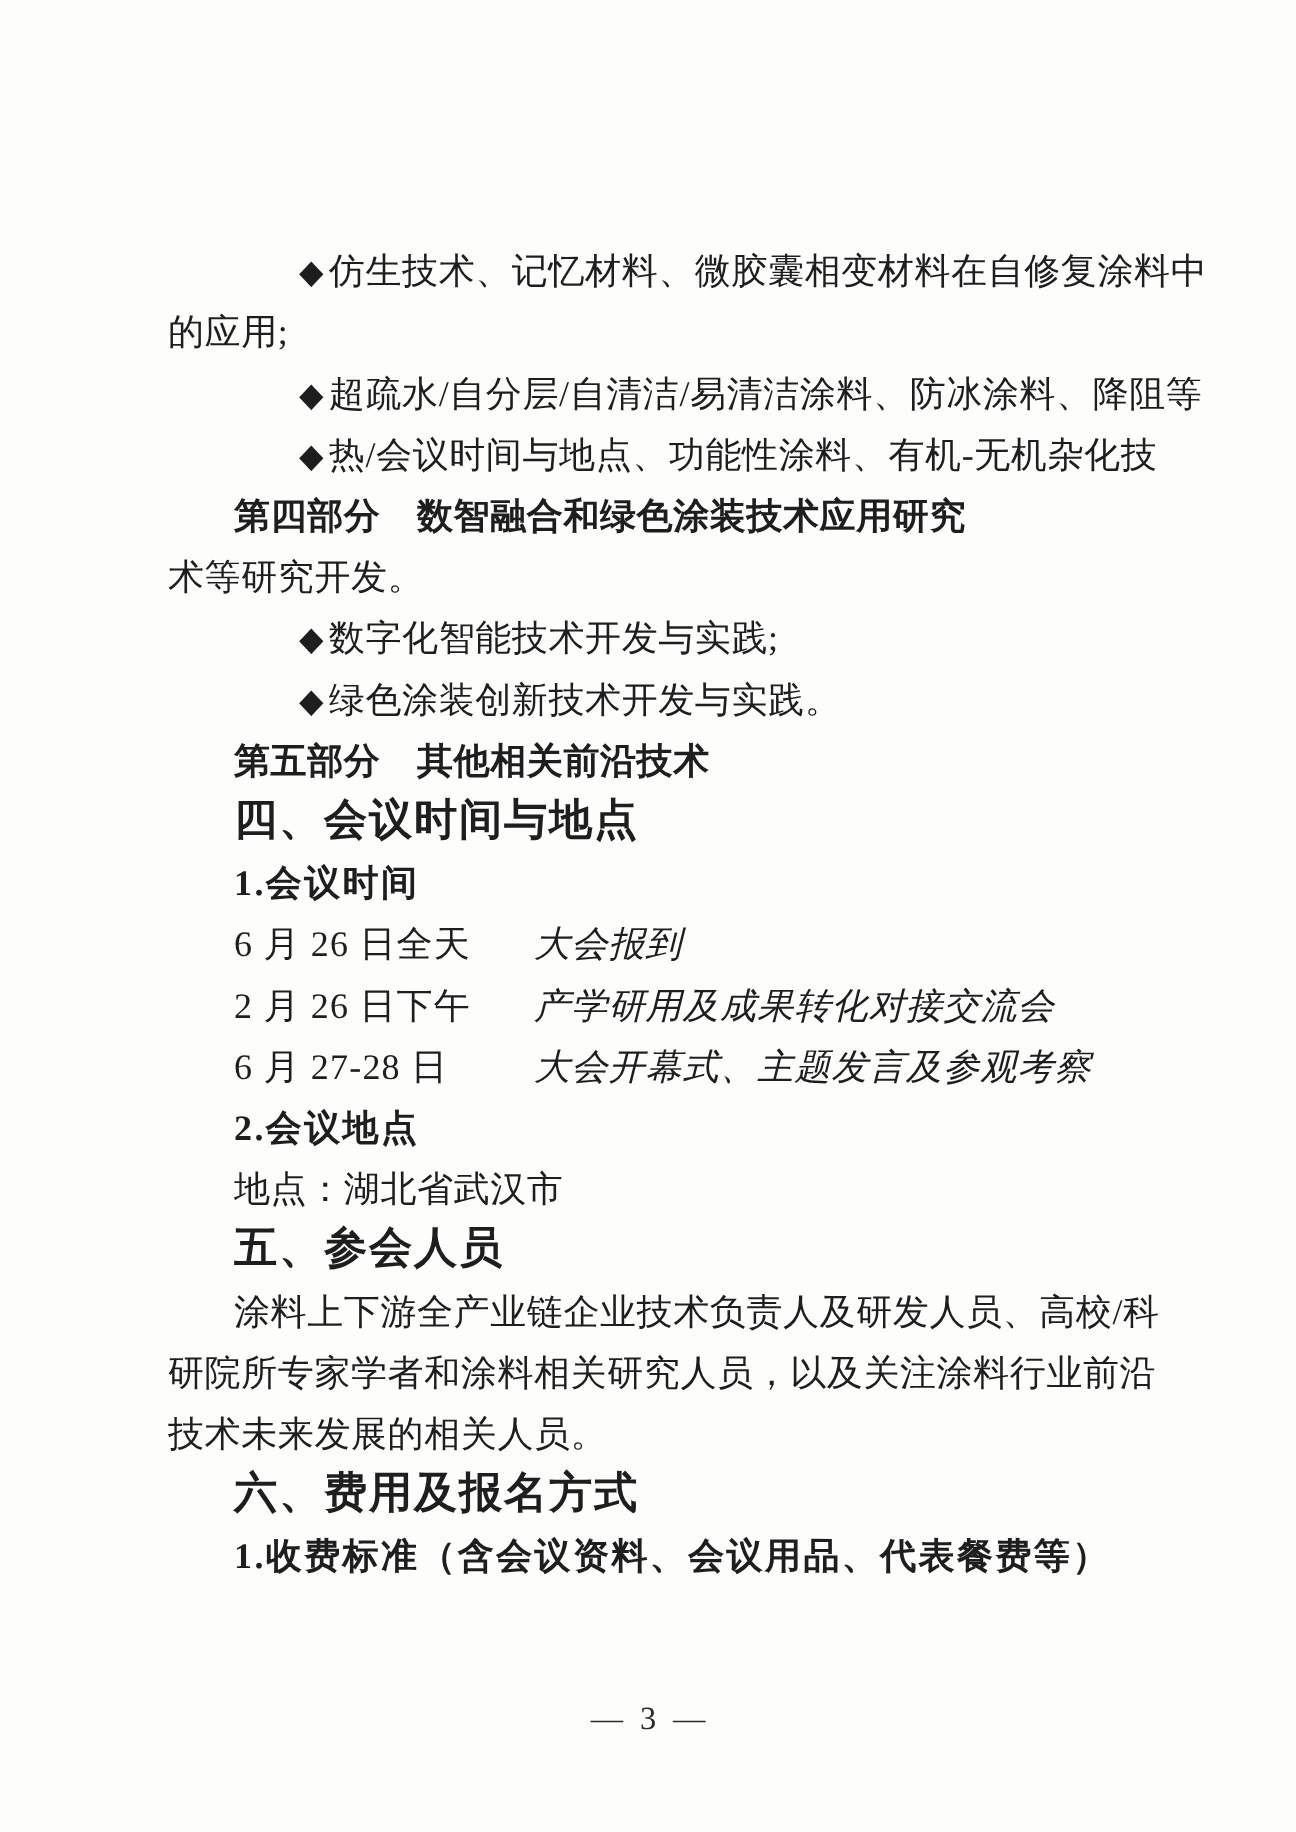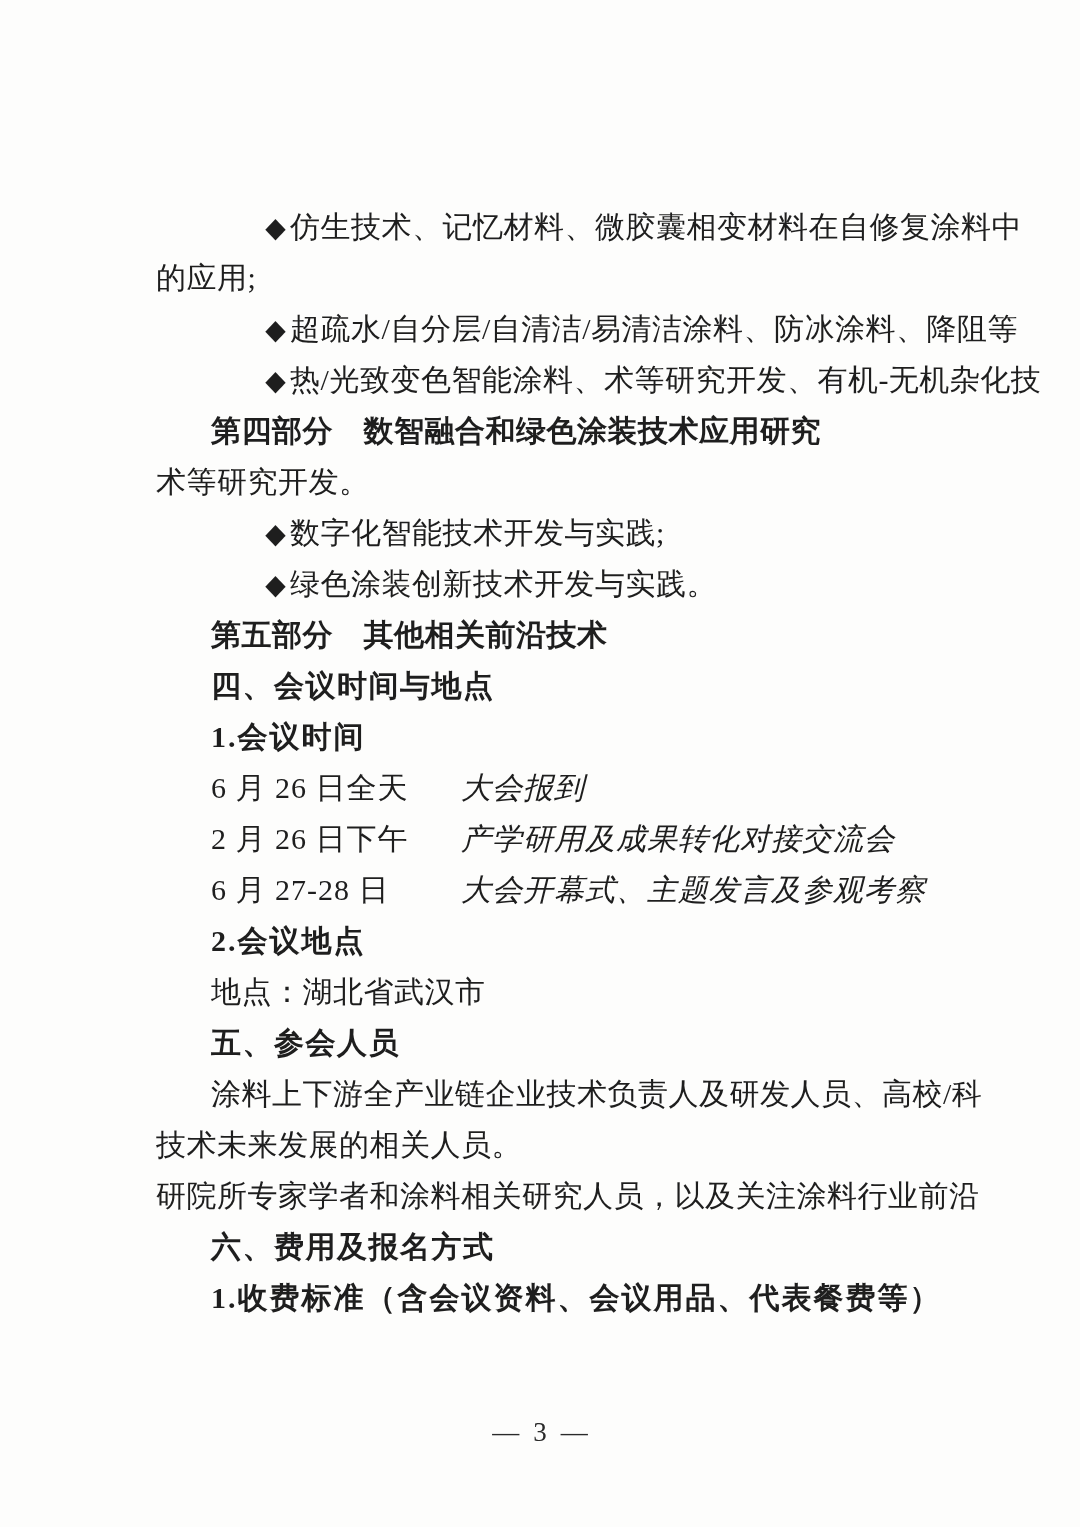--- a/index.html
+++ b/index.html
@@ -12,21 +12,21 @@
     width: 1080px;
     height: 1527px;
     margin: 0 auto;
     background: #fdfdfc;
     color: #1e1e1e;
     font-family: "Liberation Serif", "DejaVu Serif", serif;
     overflow: hidden;
   }
   .doc {
     position: absolute;
-    left: 156px;
+    left: 140px;
     top: 201px;
     width: 822px;
   }
   .line {
     height: 51px;
     line-height: 51px;
     font-size: 30px;
     letter-spacing: 0.5px;
     white-space: nowrap;
   }
@@ -43,23 +43,23 @@
     display: inline-block;
     font-size: 28px;
     margin-right: 2px;
     transform: scaleX(0.95);
   }
   .line.part {
     font-weight: bold;
     letter-spacing: 0.5px;
   }
   .line.section {
-    font-family: Liberation Sans, sans-serif;
+    font-family: Liberation Mono, monospace;
     font-weight: bold;
-    font-size: 30px;
+    font-size: 36px;
     letter-spacing: 1.5px;
   }
   .line.sub {
     font-weight: bold;
     letter-spacing: 2px;
   }
   .line.schedule { padding-left: 55px; }
   .line.schedule .time {
     display: inline-block;
     width: 250px;
@@ -80,36 +80,36 @@
   .footer .num { letter-spacing: 0; }
 </style>
 </head>
 <body>
 
 <div class="page">
   <div class="doc" id="doc">
       <div class="line bullet"><span class="diamond">◆</span><span>仿生技术、记忆材料、微胶囊相变材料在自修复涂料中</span></div>
       <div class="line cont"><span>的应用;</span></div>
       <div class="line bullet"><span class="diamond">◆</span><span>超疏水/自分层/自清洁/易清洁涂料、防冰涂料、降阻等</span></div>
-      <div class="line bullet"><span class="diamond">◆</span><span>热/光致变色智能涂料、术等研究开发、有机-无机杂化技</span></div>
+      <div class="line bullet"><span class="diamond">◆</span><span>热/会议时间与地点、功能性涂料、有机-无机杂化技</span></div>
       <div class="line part"><span>第四部分　数智融合和绿色涂装技术应用研究</span></div>
       <div class="line cont"><span>术等研究开发。</span></div>
       <div class="line bullet"><span class="diamond">◆</span><span>数字化智能技术开发与实践;</span></div>
       <div class="line bullet"><span class="diamond">◆</span><span>绿色涂装创新技术开发与实践。</span></div>
       <div class="line part"><span>第五部分　其他相关前沿技术</span></div>
       <div class="line section"><span>四、会议时间与地点</span></div>
       <div class="line sub"><span>1.会议时间</span></div>
       <div class="line schedule"><span class="time">6 月 26 日全天</span><span class="event">大会报到</span></div>
       <div class="line schedule"><span class="time">2 月 26 日下午</span><span class="event">产学研用及成果转化对接交流会</span></div>
       <div class="line schedule"><span class="time">6 月 27-28 日</span><span class="event">大会开幕式、主题发言及参观考察</span></div>
       <div class="line sub"><span>2.会议地点</span></div>
       <div class="line indent"><span>地点：湖北省武汉市</span></div>
       <div class="line section"><span>五、参会人员</span></div>
       <div class="line indent"><span>涂料上下游全产业链企业技术负责人及研发人员、高校/科</span></div>
+      <div class="line cont"><span>研院所专家学者和涂料相关研究人员，以及关注涂料行业前沿</span></div>
       <div class="line cont"><span>技术未来发展的相关人员。</span></div>
-      <div class="line cont"><span>研院所专家学者和涂料相关研究人员，以及关注涂料行业前沿</span></div>
       <div class="line section"><span>六、费用及报名方式</span></div>
       <div class="line sub"><span>1.收费标准（含会议资料、会议用品、代表餐费等）</span></div>
     </div>
   <div class="footer">
     <span class="dash">—</span><span class="num">3</span><span class="dash">—</span>
   </div>
 </div>
 
 </body></html>

